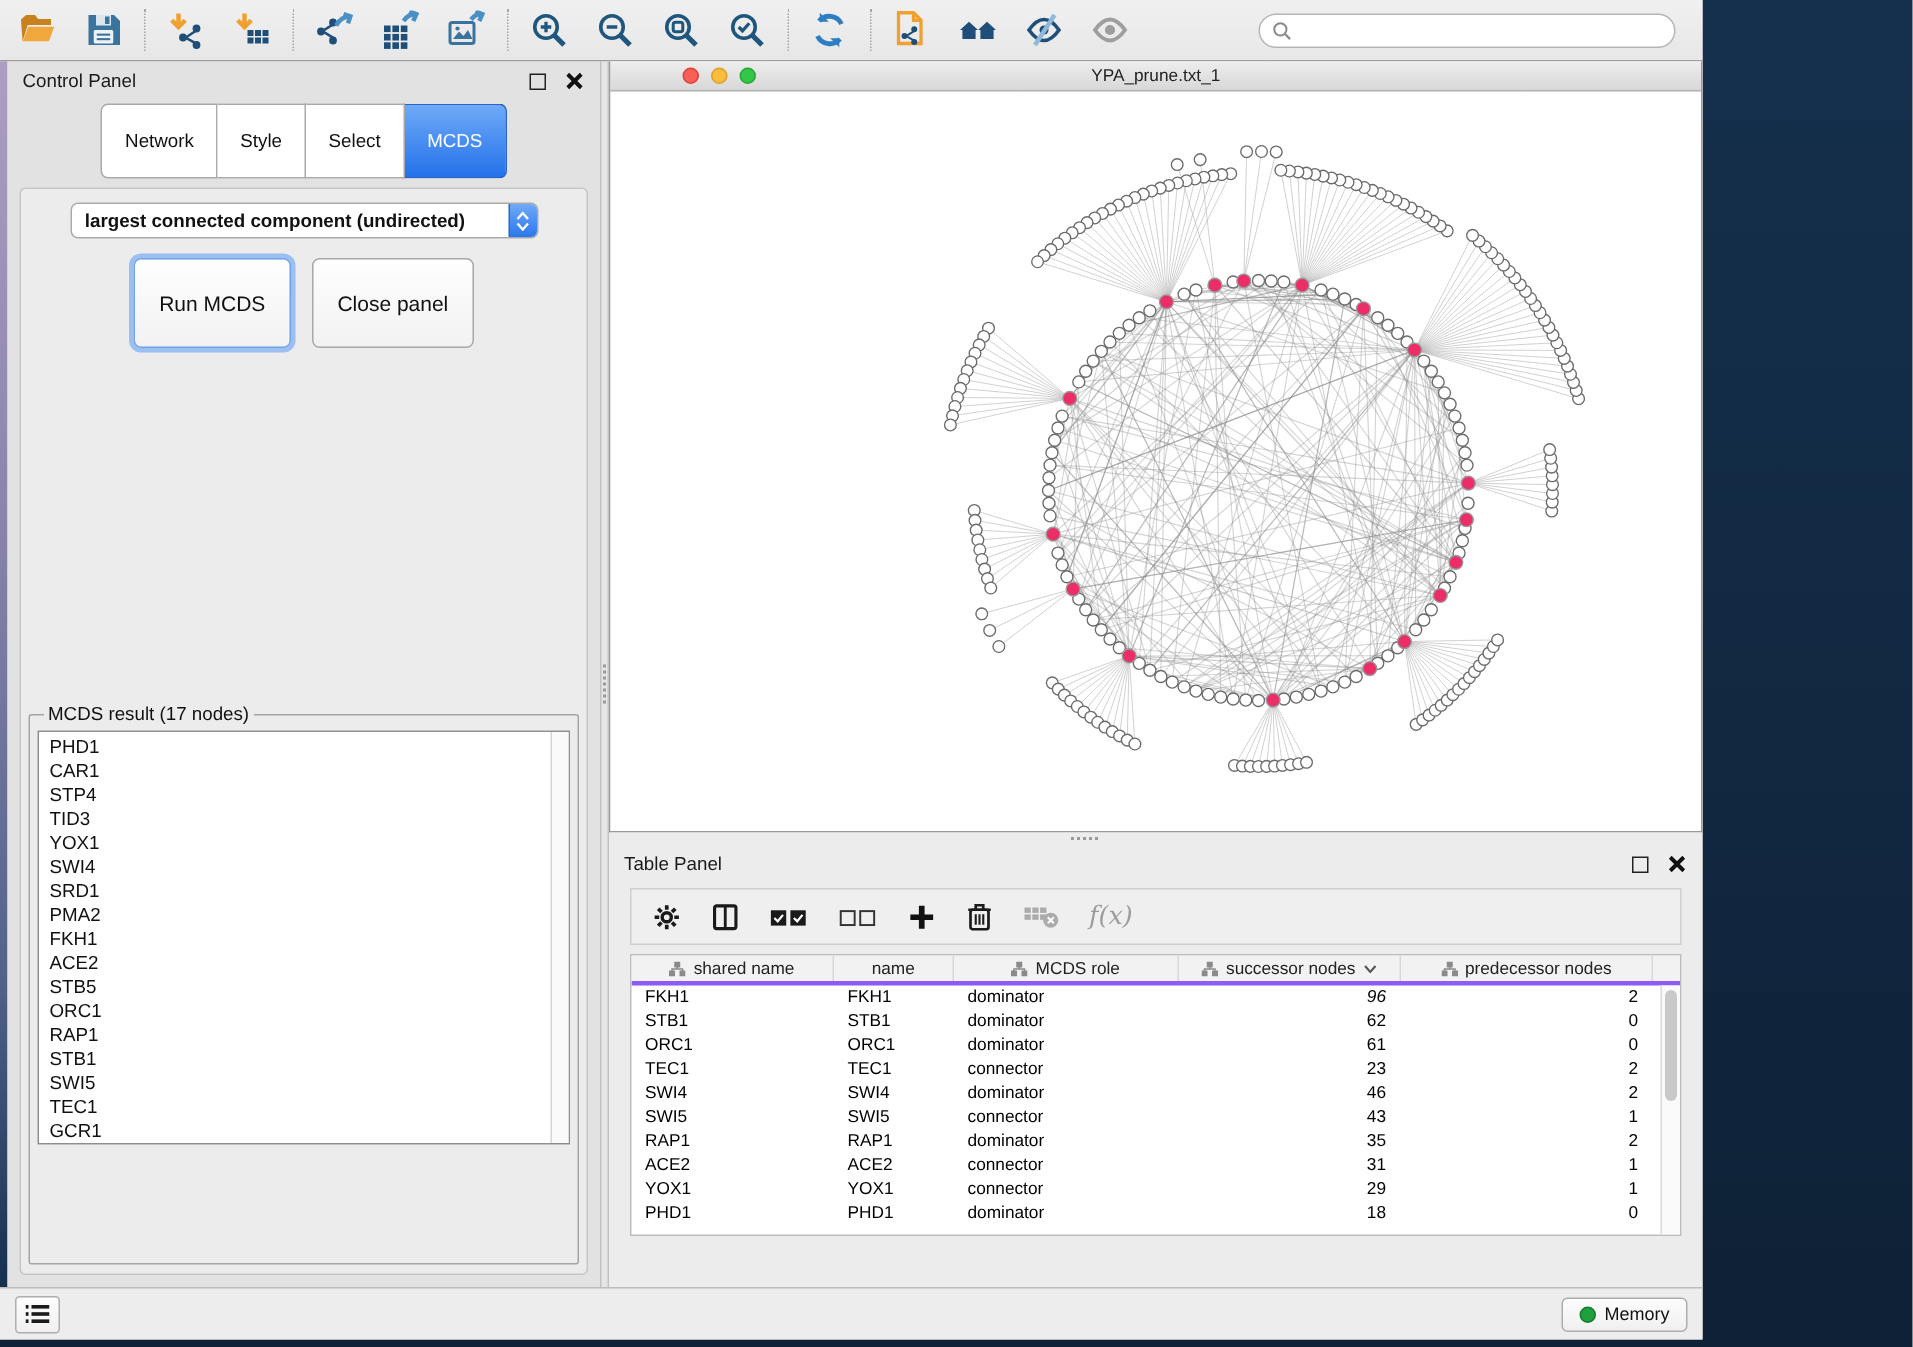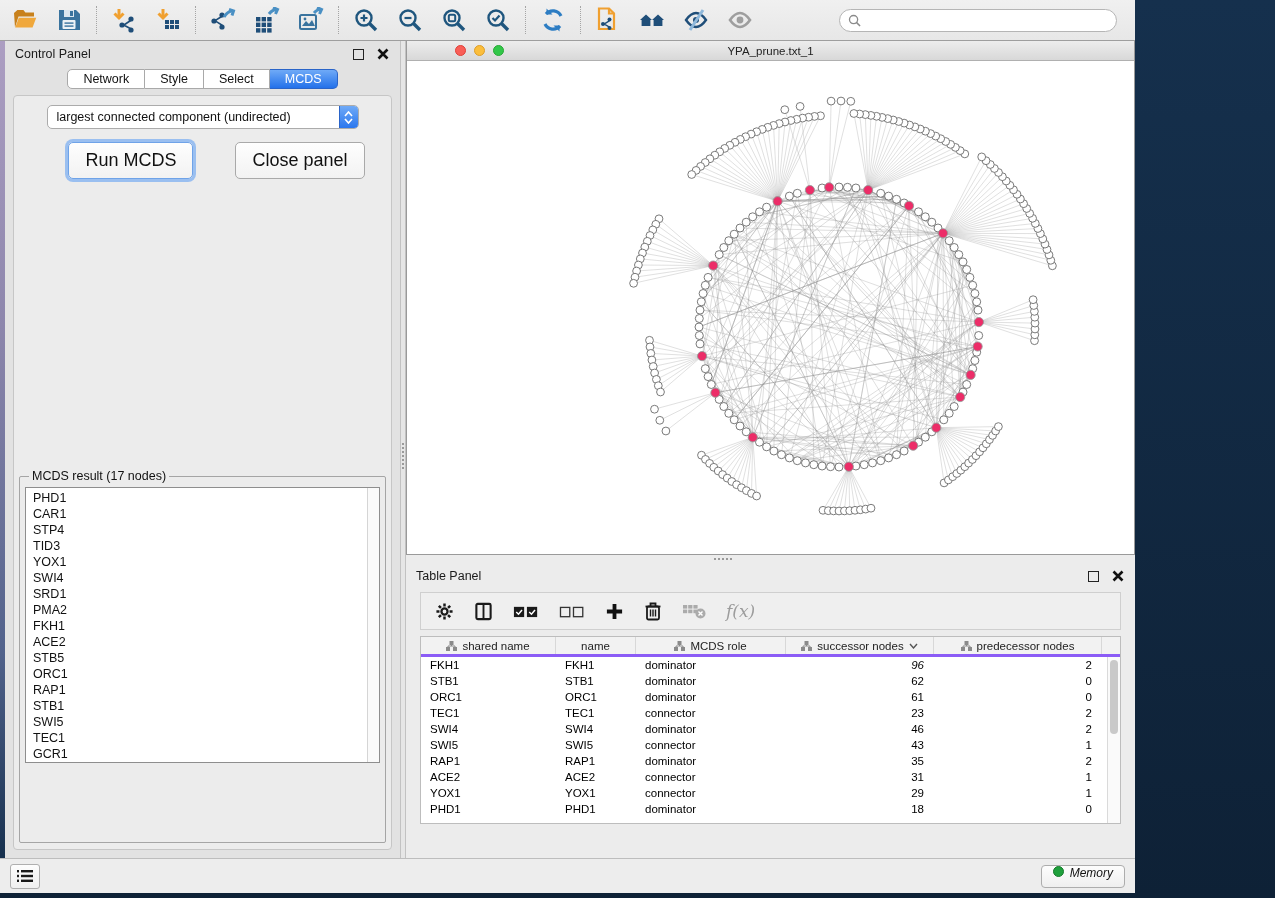--- a/index.html
+++ b/index.html
@@ -27,39 +27,39 @@
 
   
   .control-panel { flex:0 0 395px; background:#E2E2E2; display:flex; flex-direction:column; min-height:0; }
   .panel-header { height:26px; display:flex; align-items:center; padding:0 10px; }
   .panel-title { font-size:12.5px; color:#1a1a1a; }
   .panel-header .ph-sp { flex:1; }
   .float-btn { width:11px; height:11px; border:1.6px solid #222; background:transparent; margin-right:12px; cursor:pointer; }
   .close-btn { width:14px; height:14px; cursor:pointer; }
 
   .seg-tabs { display:flex; justify-content:center; margin-top:2px; }
-  .seg-tab { font-size:12.5px; padding:2px 15px; background:#fff; border:1px solid #A9A9A9;
+  .seg-tab { font-size:12.5px; padding:17px 15px; background:#fff; border:1px solid #A9A9A9;
     border-left-width:0; color:#111; cursor:pointer; }
   .seg-tab:first-child { border-left-width:1px; border-radius:5px 0 0 5px; }
   .seg-tab:last-child { border-radius:0 5px 5px 0; }
   .seg-tab.active { background:linear-gradient(#6FAAF7,#2371EA); color:#fff; border-color:#2A64C8; }
 
   .cp-content { flex:1; margin:6px 8px 8px 8px; background:#ECECEC; border:1px solid #C6C6C6;
     border-radius:4px; display:flex; flex-direction:column; min-height:0; }
   .crit-label { text-align:center; font-size:12.5px; margin-top:16px; color:#111; }
   .select-row { display:flex; justify-content:center; margin-top:9px; }
   .mac-select { width:312px; height:24px; background:#fff; border:1px solid #ABABAB; border-radius:5px;
     display:flex; align-items:center; font-size:12.5px; color:#111; cursor:pointer; overflow:hidden; }
-  .mac-select .sel-text { flex:1; padding-left:9px; white-space:nowrap; }
+  .mac-select .sel-text { flex:1; padding-left:9px; white-space:nowrap;font-weight:bold; }
   .mac-select .stepper { flex:0 0 19px; height:100%; background:linear-gradient(#6FAAF7,#2B77EE);
     border-left:1px solid #2A64C8; display:flex; flex-direction:column; align-items:center; justify-content:center; gap:1px; }
   .stepper svg { display:block; }
   .btn-row { display:flex; justify-content:center; gap:14px; margin-top:13px; }
-  .mac-btn { font-size:18px; padding:7px 16px; background:linear-gradient(#FEFEFE,#F2F2F2);
-    border:1px solid #A9A9A9; border-radius:5px; color:#111; cursor:pointer;margin-left:28px; }
+  .mac-btn { font-size:14px; padding:21px 16px; background:linear-gradient(#FEFEFE,#F2F2F2);
+    border:1px solid #A9A9A9; border-radius:5px; color:#111; cursor:pointer; }
   .mac-btn.focused { box-shadow:0 0 0 3px rgba(110,168,243,.65); border-color:#6FA3E8; }
 
   .mcds-fieldset { margin:auto 5px 6px 5px; height:374px; border:1px solid #A5A5A5; border-radius:2px;
     padding:4px 5px 5px 5px; display:flex; flex-direction:column; background:transparent; }
   .mcds-fieldset legend { font-size:12.5px; padding:0 3px; margin-left:4px; color:#111; }
   .mcds-listwrap { flex:1; background:#fff; border:1px solid #8E8E8E; display:flex; min-height:0; }
   .mcds-list { flex:1; overflow:hidden; padding:2px 0 0 7px; }
   .mcds-item { font-size:12.5px; line-height:16px; color:#111; }
   .mcds-scroll { flex:0 0 12px; background:#FAFAFA; border-left:1px solid #D5D5D5; }
 
@@ -103,21 +103,21 @@
 
   .bottom-tabs-bar { flex:1; display:flex; align-items:center; justify-content:center; }
 
   
   .statusbar { height:35px; flex:0 0 35px; background:#EDEDED; border-top:1px solid #BDBDBD;
     display:flex; align-items:center; padding:0 10px; }
   .status-left-btn { width:30px; height:25px; background:linear-gradient(#FDFDFD,#F0F0F0);
     border:1px solid #AFAFAF; border-radius:3px; display:flex; align-items:center; justify-content:center; cursor:pointer; }
   .statusbar .sp { flex:1; }
   .memory-btn { height:23px; background:linear-gradient(#FDFDFD,#EFEFEF); border:1px solid #ADADAD;
-    border-radius:4px; display:flex; align-items:flex-start; gap:6px; padding:0 11px; font-size:12px; color:#111; cursor:pointer;font-style:italic; }
+    border-radius:4px; display:flex; align-items:center; gap:6px; padding:0 11px; font-size:12px; color:#111; cursor:pointer; }
   .mem-dot { width:11px; height:11px; border-radius:50%; background:#1FA03C; border:1px solid #157A2B; }
 </style>
 </head>
 <body>
 
 <div class="app">
 
   <div class="toolbar">
     <div class="tgroup" style="padding-left:2px;">
       <svg class="ticon" viewBox="0 0 26 26">

